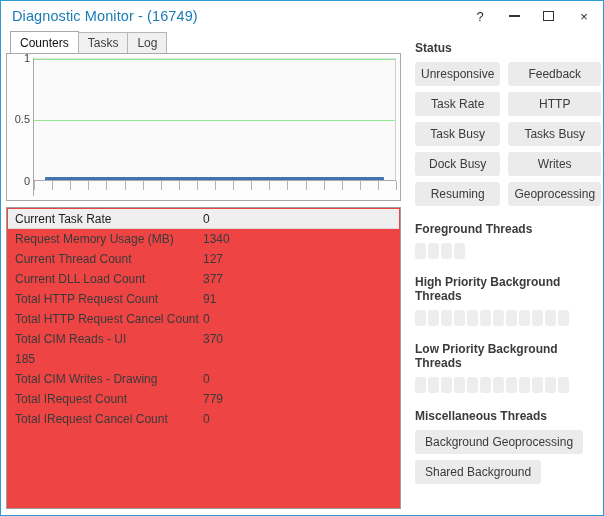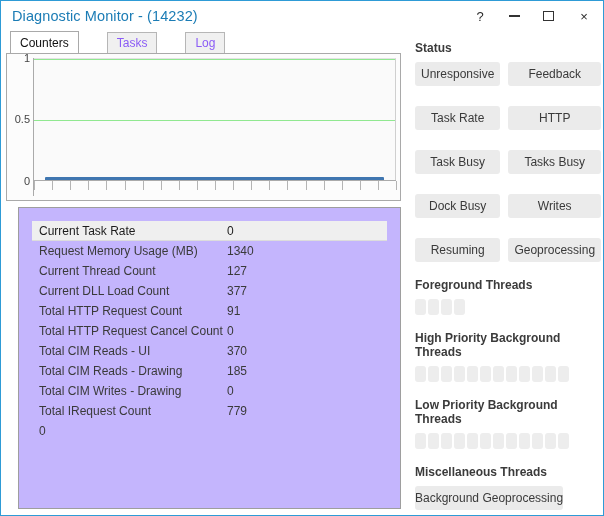--- a/index.html
+++ b/index.html
@@ -70,29 +70,28 @@
   }
   
   .tabstrip {
     display: flex;
     align-items: flex-end;
     height: 22px;
     flex: 0 0 22px;
     padding-left: 4px;
     position: relative;
     z-index: 3;
-    gap: 29px;
   }
   .tab {
     height: 21px;
     padding: 0 9px;
     display: flex;
     align-items: center;
     font-size: 12px;
-    color: #8b5cf6;
+    color: #404040;
     background: #f0f0f0;
     border: 1px solid #b6b6b6;
     border-bottom: none;
     margin-right: -1px;
     cursor: default;
     user-select: none;
   }
   .tab.active {
     background: #ffffff;
     color: #111;
@@ -159,26 +158,26 @@
   }
   .xtick {
     position: absolute;
     top: 0;
     width: 0; height: 9px;
     border-left: 1px solid #b4b4b4;
   }
   
   .counters-list {
     flex: 1 1 auto;
-    margin: 6px 5px 0 12px;
+    margin: 6px 5px 0 0;
     border: 1px solid #9e9e9e;
-    background: #c4b5fd;
+    background: #ef4444;
     overflow: hidden;
     min-height: 0;
-    padding: 13px;
+    padding: 1px;
   }
   .row {
     display: flex;
     height: 20px;
     align-items: center;
     font-size: 12px;
     color: #3a3a3a;
     padding-left: 7px;
   }
   .row.first {
@@ -198,21 +197,21 @@
   .sect-title {
     font-size: 12px;
     font-weight: bold;
     color: #3b3b3b;
     margin: 0 0 7px 0;
   }
   .sect-title.spaced { margin-top: 16px; }
   .btn-grid {
     display: grid;
     grid-template-columns: 1fr 1fr;
-    gap: 20px 8px;
+    gap: 6px 8px;
   }
   .sbtn {
     height: 24px;
     background: #ebebeb;
     border: none;
     border-radius: 3px;
     font-size: 12px;
     color: #3a3a3a;
     font-family: "Liberation Sans", sans-serif;
     cursor: default;
@@ -232,37 +231,37 @@
     border-radius: 3px;
   }
   .misc-btn {
     height: 24px;
     background: #ebebeb;
     border: none;
     border-radius: 3px;
     font-size: 12px;
     color: #3a3a3a;
     font-family: "Liberation Sans", sans-serif;
-    padding: 0 0;
+    padding: 0 10px;
     cursor: default;
     display: inline-flex;
     align-items: center;
     justify-content: center;
     margin-bottom: 6px;
     white-space: nowrap;
   }
   .misc-wrap { display: flex; flex-direction: column; align-items: flex-start; }
 </style>
 </head>
 <body>
 
 <div class="window">
 
   <div class="titlebar">
-    <div class="title-text">Diagnostic Monitor - (14232)</div>
+    <div class="title-text">Diagnostic Monitor - (16749)</div>
     <div class="title-spacer"></div>
     <div class="win-btn">
       <span>?</span>
     </div>
     <div class="win-btn">
       <span class="glyph-min"></span>
     </div>
     <div class="win-btn">
       <span class="glyph-max"></span>
     </div>
@@ -350,32 +349,32 @@
           </div>
           <div class="row">
             <div class="rname">Total HTTP Request Cancel Count</div>
             <div class="rval">0</div>
           </div>
           <div class="row">
             <div class="rname">Total CIM Reads - UI</div>
             <div class="rval">370</div>
           </div>
           <div class="row">
-            <div class="rname">Total CIM Reads - Drawing</div>
             <div class="rval">185</div>
           </div>
           <div class="row">
             <div class="rname">Total CIM Writes - Drawing</div>
             <div class="rval">0</div>
           </div>
           <div class="row">
             <div class="rname">Total IRequest Count</div>
             <div class="rval">779</div>
           </div>
           <div class="row">
+            <div class="rname">Total IRequest Cancel Count</div>
             <div class="rval">0</div>
           </div>
         </div>
     </div>
 
     <div class="right-pane">
 
       <div class="sect-title">Status</div>
       <div class="btn-grid" id="status-grid">
           <button class="sbtn">Unresponsive</button>

